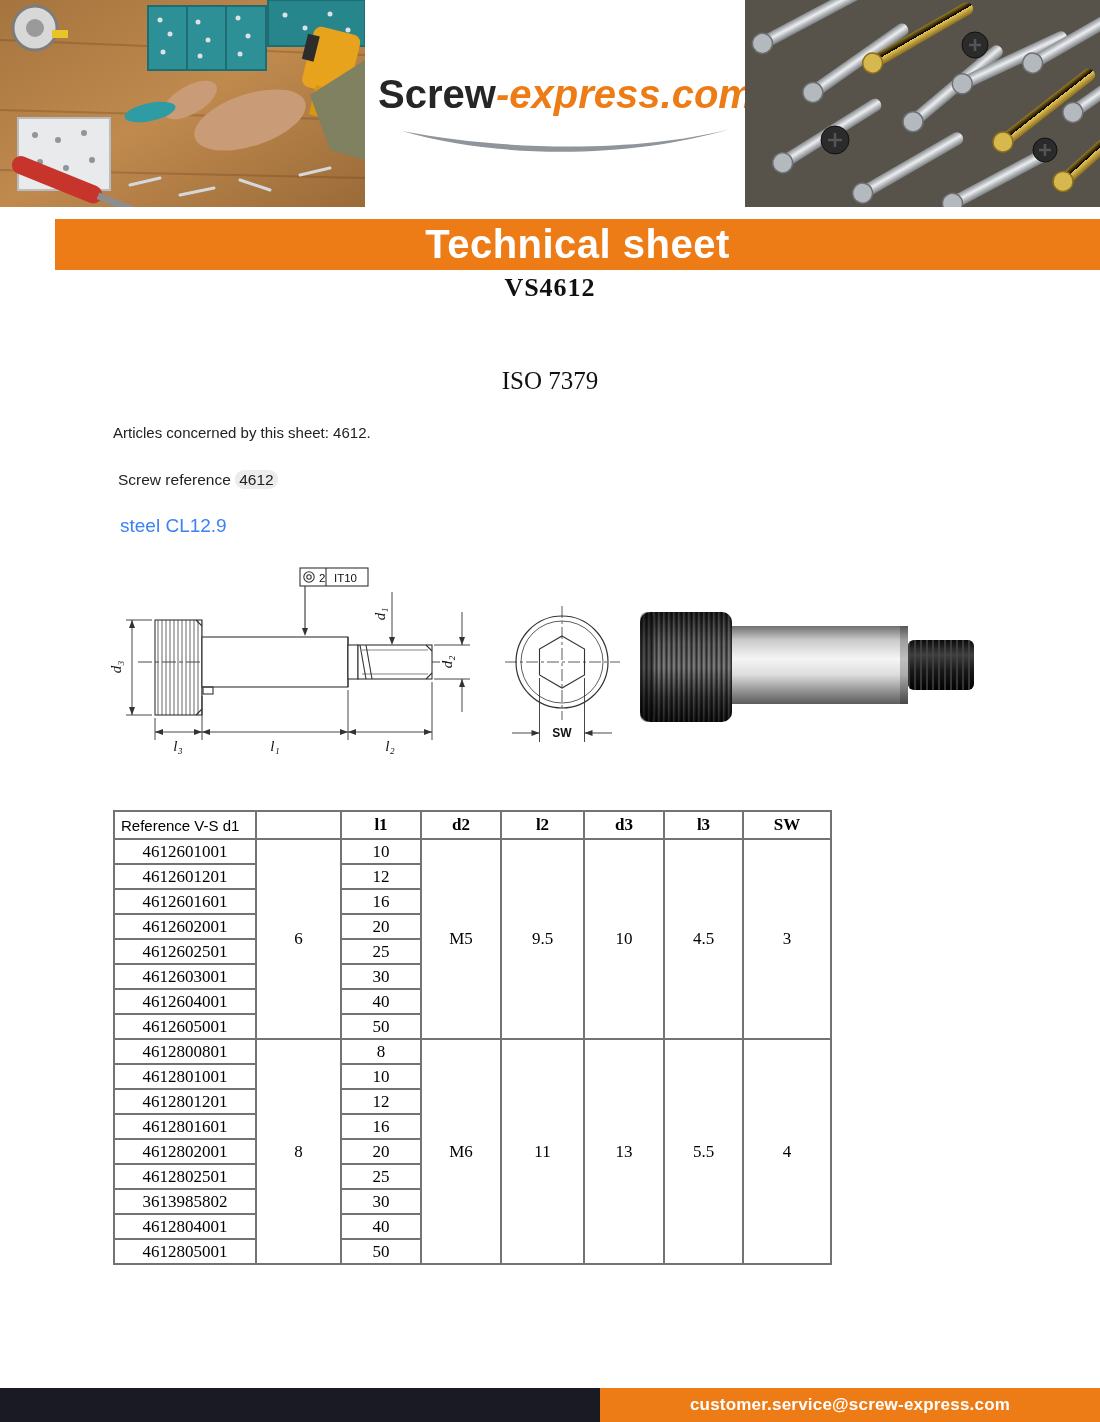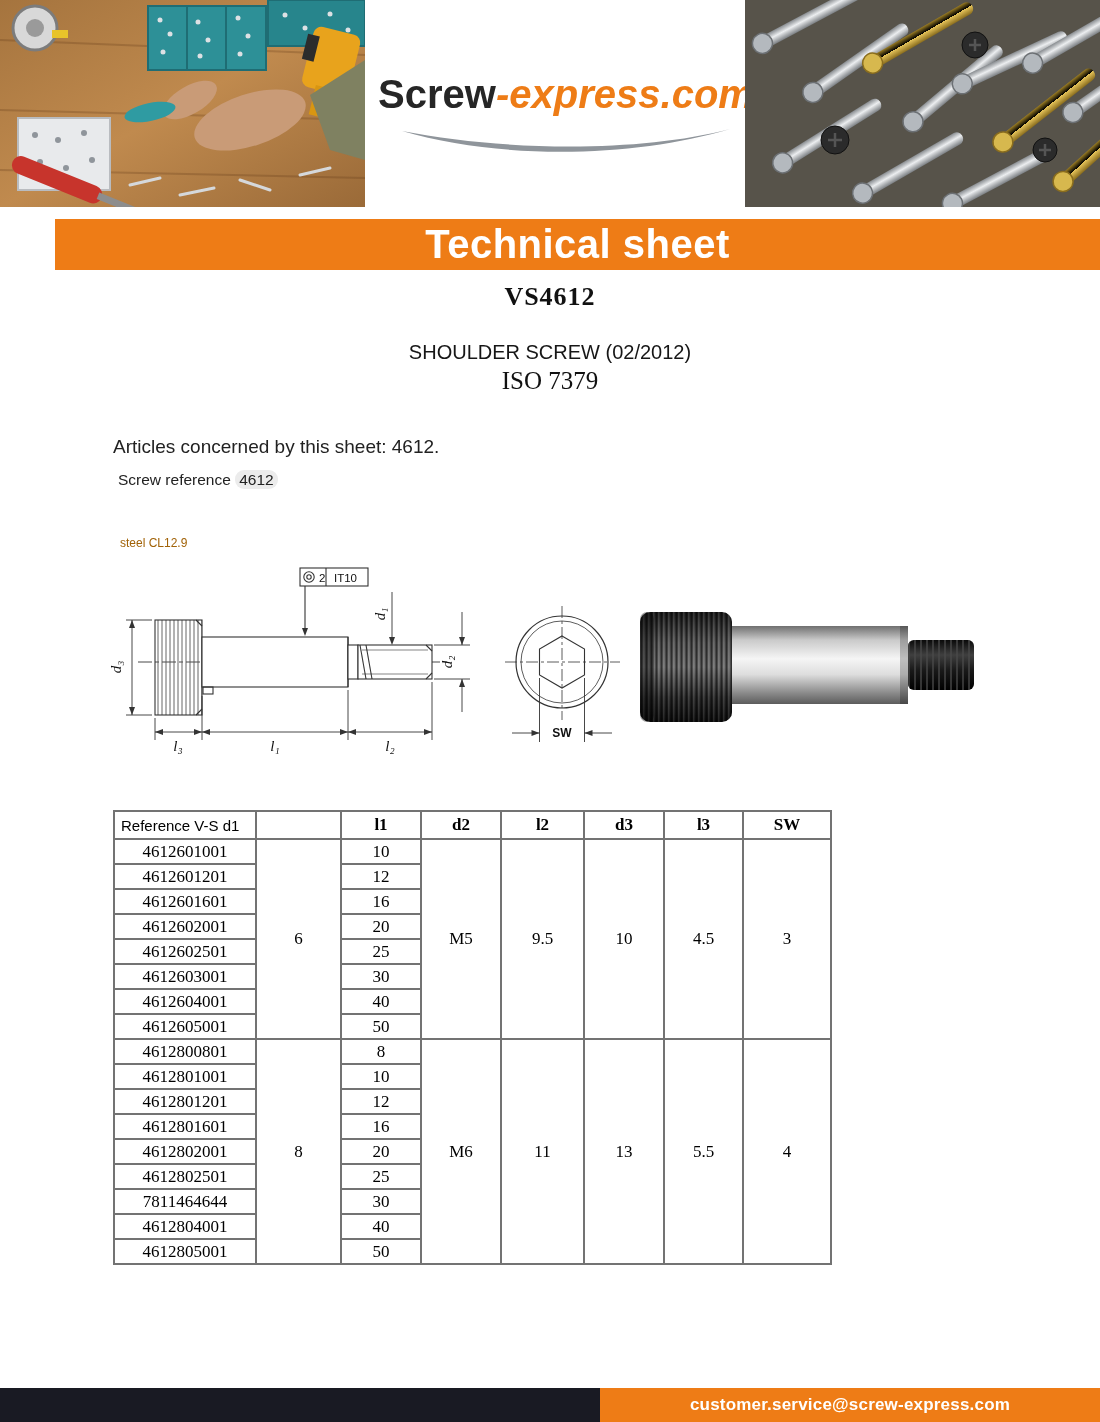--- a/index.html
+++ b/index.html
@@ -18,29 +18,29 @@
   .logo-swoosh{display:block;margin:6px auto 0 auto;}
 
   
   .banner{position:absolute;left:55px;top:219px;width:1045px;height:51px;background:#ee7c16;}
   .banner-title{width:100%;box-sizing:border-box;text-align:center;
     line-height:51px;color:#fff;font-size:40px;font-weight:800;letter-spacing:0.5px;
     font-family:"Liberation Sans",sans-serif;}
 
   
   .center-line{position:absolute;left:0;width:1100px;text-align:center;}
-  .vs-code{top:282px;font-family:"Liberation Serif",serif;font-weight:bold;font-size:26px;letter-spacing:1px;}
+  .vs-code{top:273px;font-family:"Liberation Serif",serif;font-weight:bold;font-size:26px;letter-spacing:1px;}
   .subtitle{top:341px;font-size:20px;color:#161616;}
   .iso{top:367px;font-family:"Liberation Serif",serif;font-weight:normal;font-size:25px;}
 
   
-  .articles{top:436px;left:113px;font-size:19px;color:#222;}
+  .articles{top:424px;left:113px;font-size:15px;color:#222;}
   .screwref{top:471px;left:118px;font-size:15.5px;color:#222;}
   .screwref .hl{background:#ececec;padding:1px 4px;border-radius:9px;}
-  .material{top:536px;left:120px;font-size:12px;color:#a16207;}
+  .material{top:515px;left:120px;font-size:19px;color:#3b82f6;}
 
   
   .drawing{position:absolute;left:0;top:550px;width:1100px;height:245px;}
   .dim-label{font-family:"Liberation Serif",serif;font-style:italic;font-size:15px;fill:#111;}
   .tol-text{font-family:"Liberation Sans",sans-serif;font-size:11.5px;fill:#111;}
   .sw-label{font-family:"Liberation Sans",sans-serif;font-size:12px;font-weight:bold;fill:#111;}
 
   
   table.spec{position:absolute;left:113px;top:810px;border-collapse:collapse;
     font-family:"Liberation Serif",serif;font-size:17px;color:#000;table-layout:fixed;}
@@ -203,21 +203,20 @@
           <line x1="300" y1="144" x2="300" y2="156"></line>
       </g>
     </svg>
   </div>
 
   <div class="banner">
     <div class="banner-title">Technical sheet</div>
   </div>
 
   <div class="abs center-line vs-code">VS4612</div>
-  <div class="abs center-line subtitle">SHOULDER SCREW (02/2012)</div>
   <div class="abs center-line iso">ISO 7379</div>
 
   <div class="abs articles">Articles concerned by this sheet: 4612.</div>
   <div class="abs screwref">
     <span>Screw reference</span>
     <span class="hl">4612</span>
   </div>
   <div class="abs material">steel CL12.9</div>
 
   <div class="drawing">
@@ -447,21 +446,21 @@
         </tr>
         <tr>
           <td>4612802001</td>
           <td>20</td>
         </tr>
         <tr>
           <td>4612802501</td>
           <td>25</td>
         </tr>
         <tr>
-          <td>7811464644</td>
+          <td>3613985802</td>
           <td>30</td>
         </tr>
         <tr>
           <td>4612804001</td>
           <td>40</td>
         </tr>
         <tr>
           <td>4612805001</td>
           <td>50</td>
         </tr>

